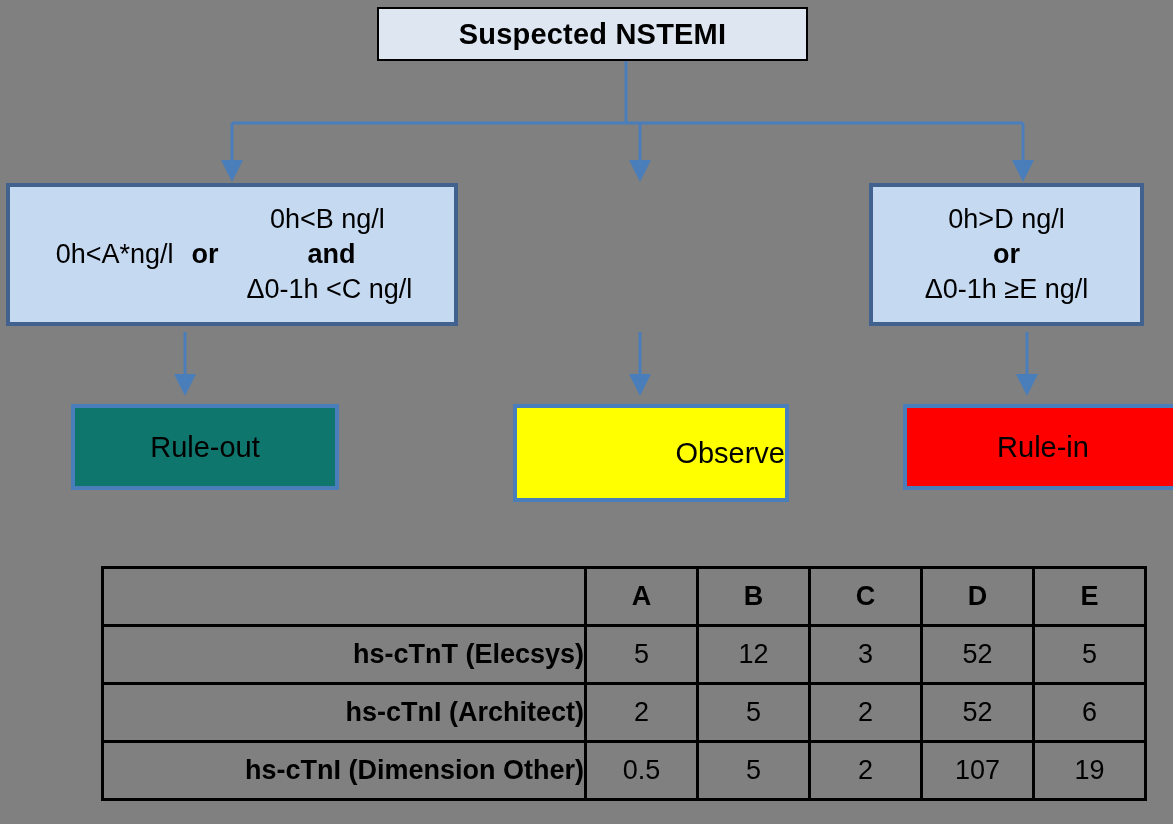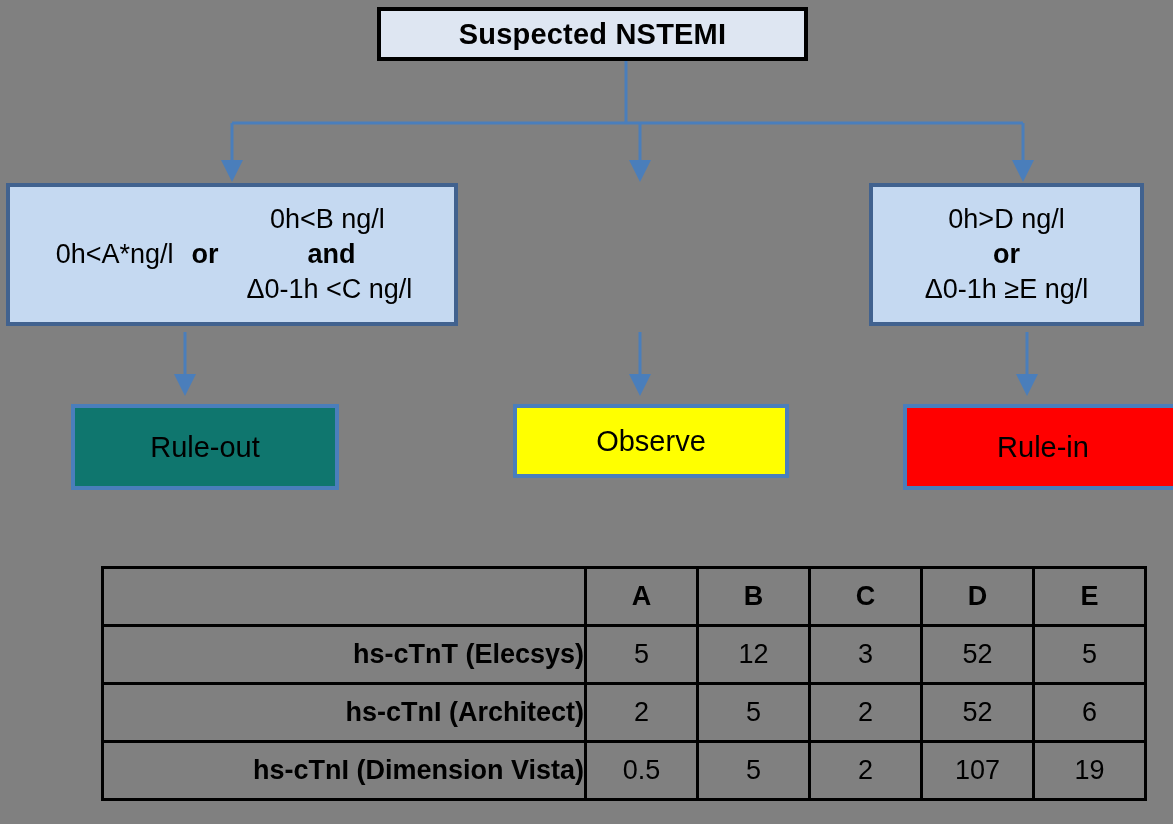--- a/index.html
+++ b/index.html
@@ -35,42 +35,42 @@
     color: #000;
     line-height: 1.12;
   }
 
   .node-root {
     left: 377px;
     top: 7px;
     width: 431px;
     height: 54px;
     background: #dee6f2;
-    border: 4px solid #000000;
+    border: 2px solid #000000;
     font-size: 29px;
     font-weight: bold;
     letter-spacing: 0.2px;
   }
 
   .node-decision {
     background: #c5d9f1;
     border: 4px solid #41628f;
     font-size: 27px;
   }
 
   .dec-left  { left: 6px;   top: 183px; width: 452px; height: 143px; }
   .dec-mid   { left: 511px; top: 183px; width: 258px; height: 143px; }
   .dec-right { left: 869px; top: 183px; width: 275px; height: 143px; }
 
   .node-outcome {
     border: 4px solid #4a7ebb;
     font-size: 29px;
   }
   .out-left  { left: 71px;  top: 404px; width: 268px; height: 86px; background: #0f766e; }
-  .out-mid   { left: 513px; top: 404px; width: 276px; height: 74px; background: #ffff00; }
+  .out-mid   { left: 513px; top: 404px; width: 276px; height: 98px; background: #ffff00; justify-content: flex-end; }
   .out-right { left: 903px; top: 404px; width: 280px; height: 86px; background: #ff0000; }
 
   
   .dec-left-inner {
     display: flex;
     align-items: center;
     justify-content: center;
     width: 100%;
     padding: 0 10px 0 14px;
     box-sizing: border-box;
@@ -224,21 +224,21 @@
       </tr>
       <tr>
         <td class="lbl">hs-cTnI (Architect)</td>
         <td class="valcol">2</td>
         <td class="valcol">5</td>
         <td class="valcol">2</td>
         <td class="valcol">52</td>
         <td class="valcol">6</td>
       </tr>
       <tr>
-        <td class="lbl">hs-cTnI (Dimension Vista)</td>
+        <td class="lbl">hs-cTnI (Dimension Other)</td>
         <td class="valcol">0.5</td>
         <td class="valcol">5</td>
         <td class="valcol">2</td>
         <td class="valcol">107</td>
         <td class="valcol">19</td>
       </tr>
     </tbody>
   </table>
 
 </div>

